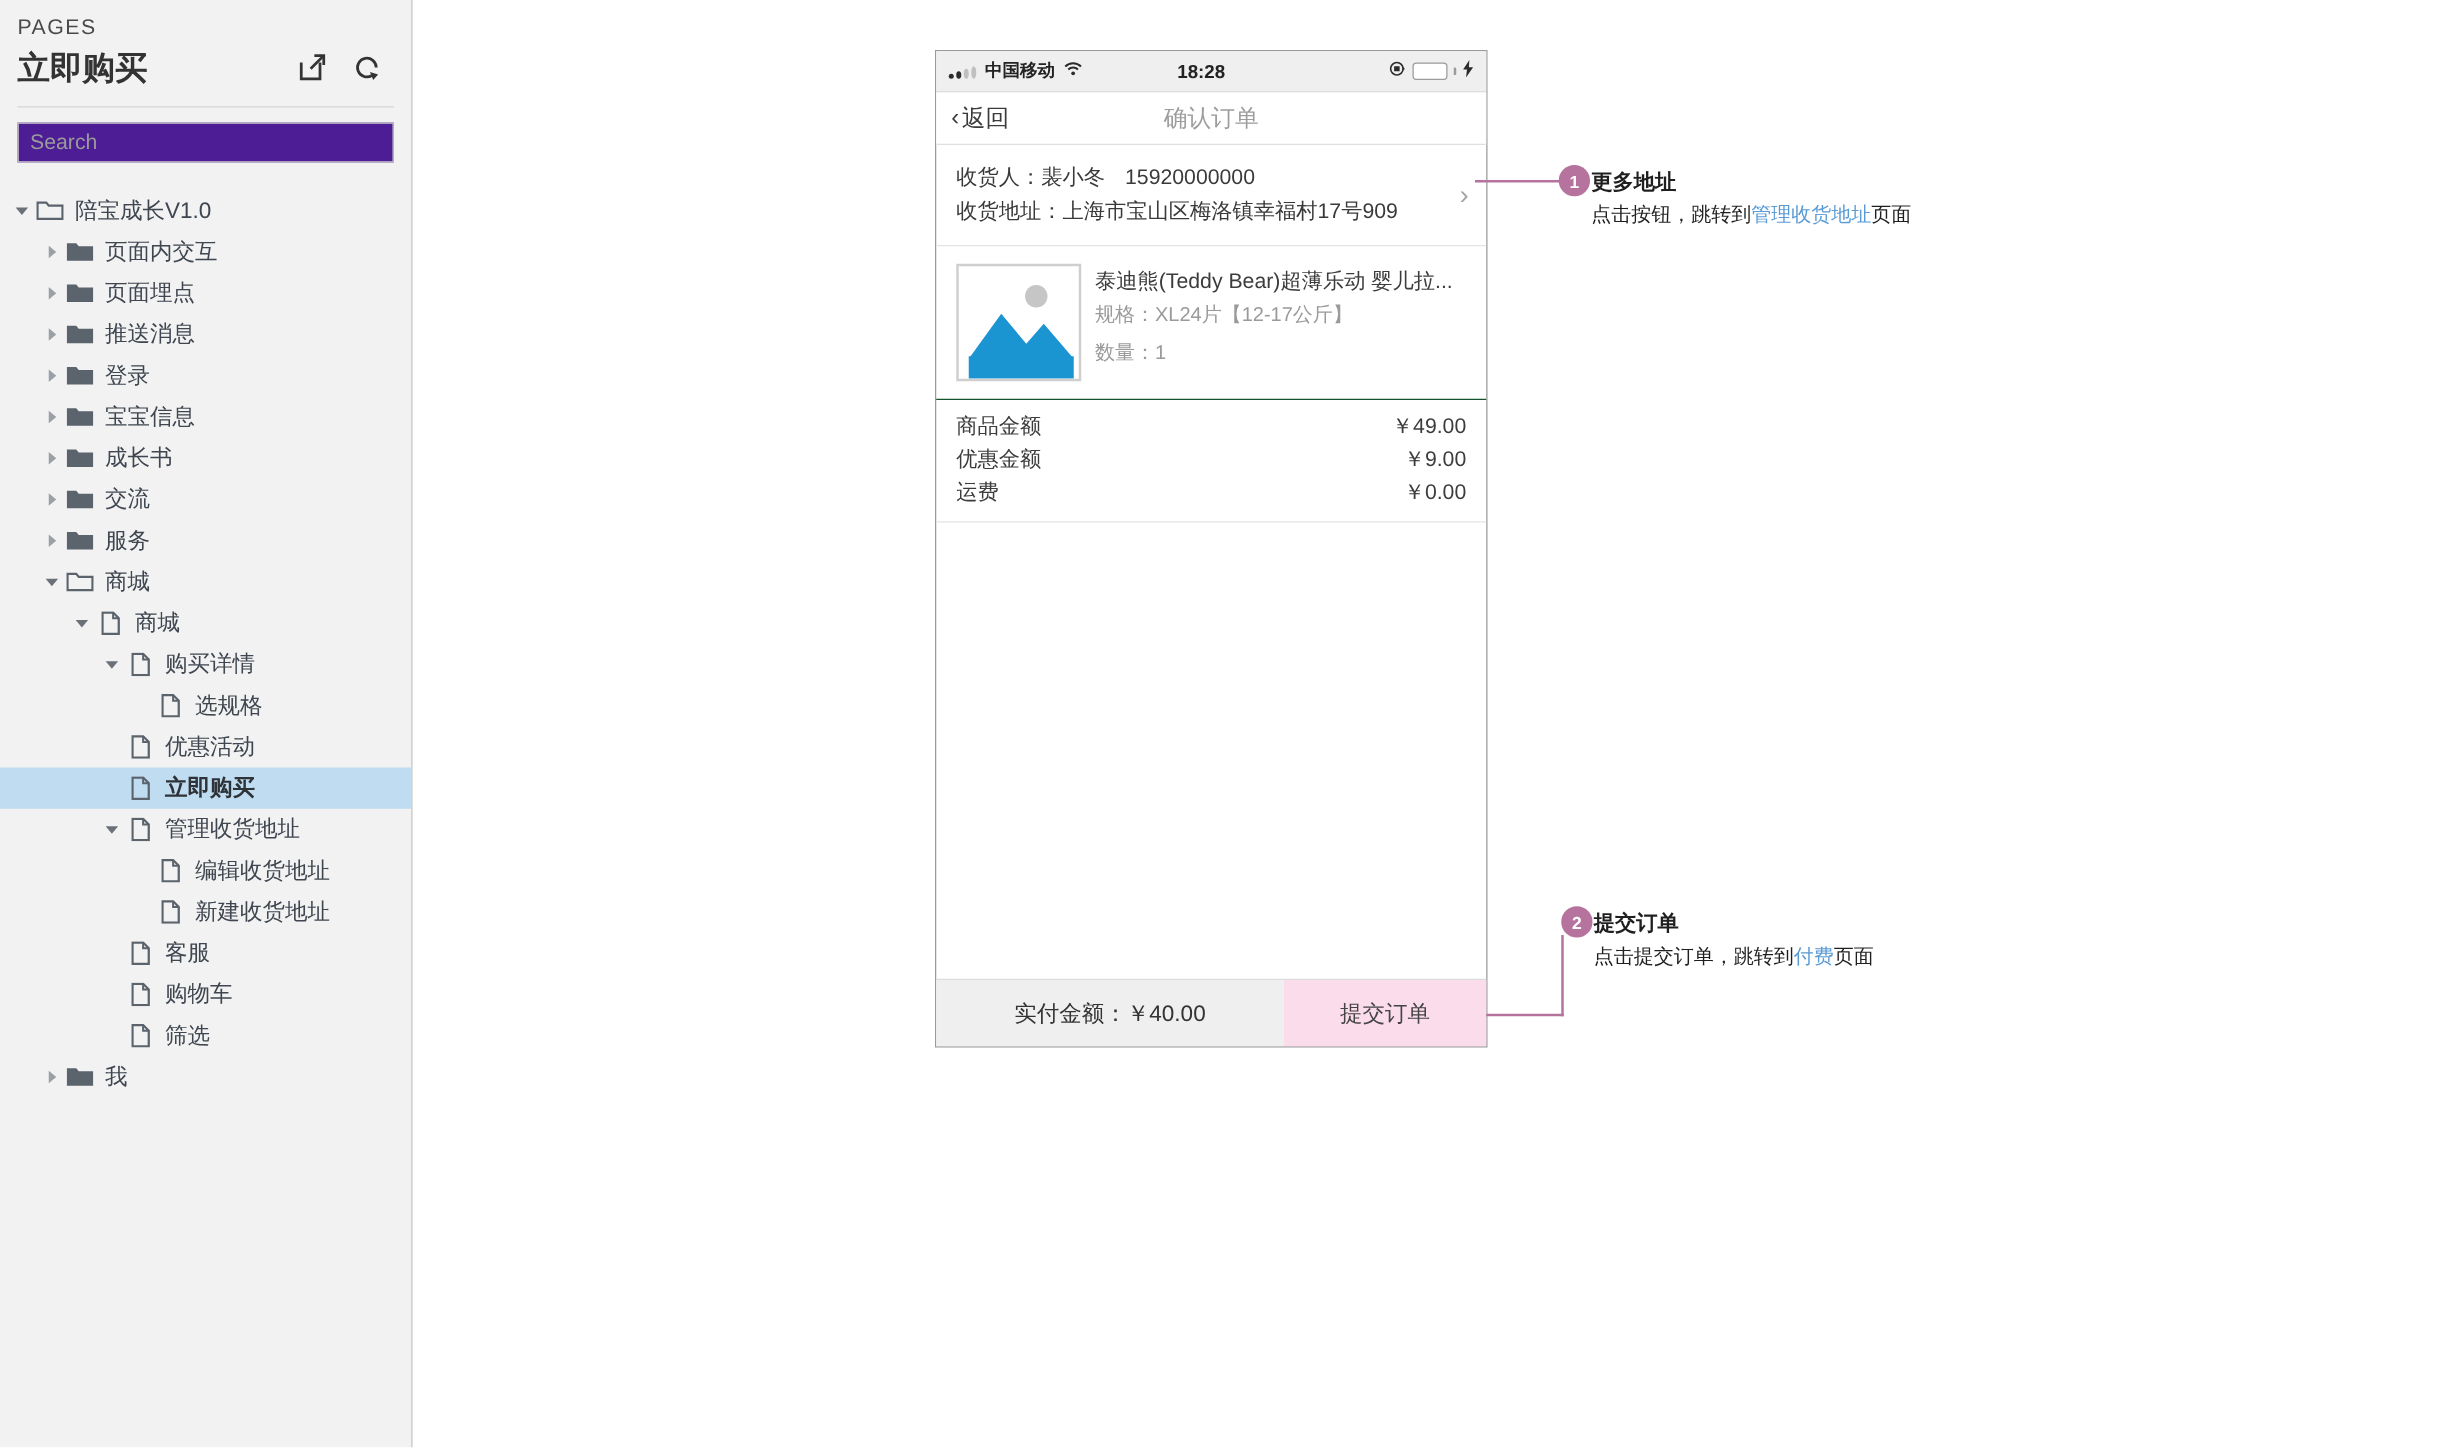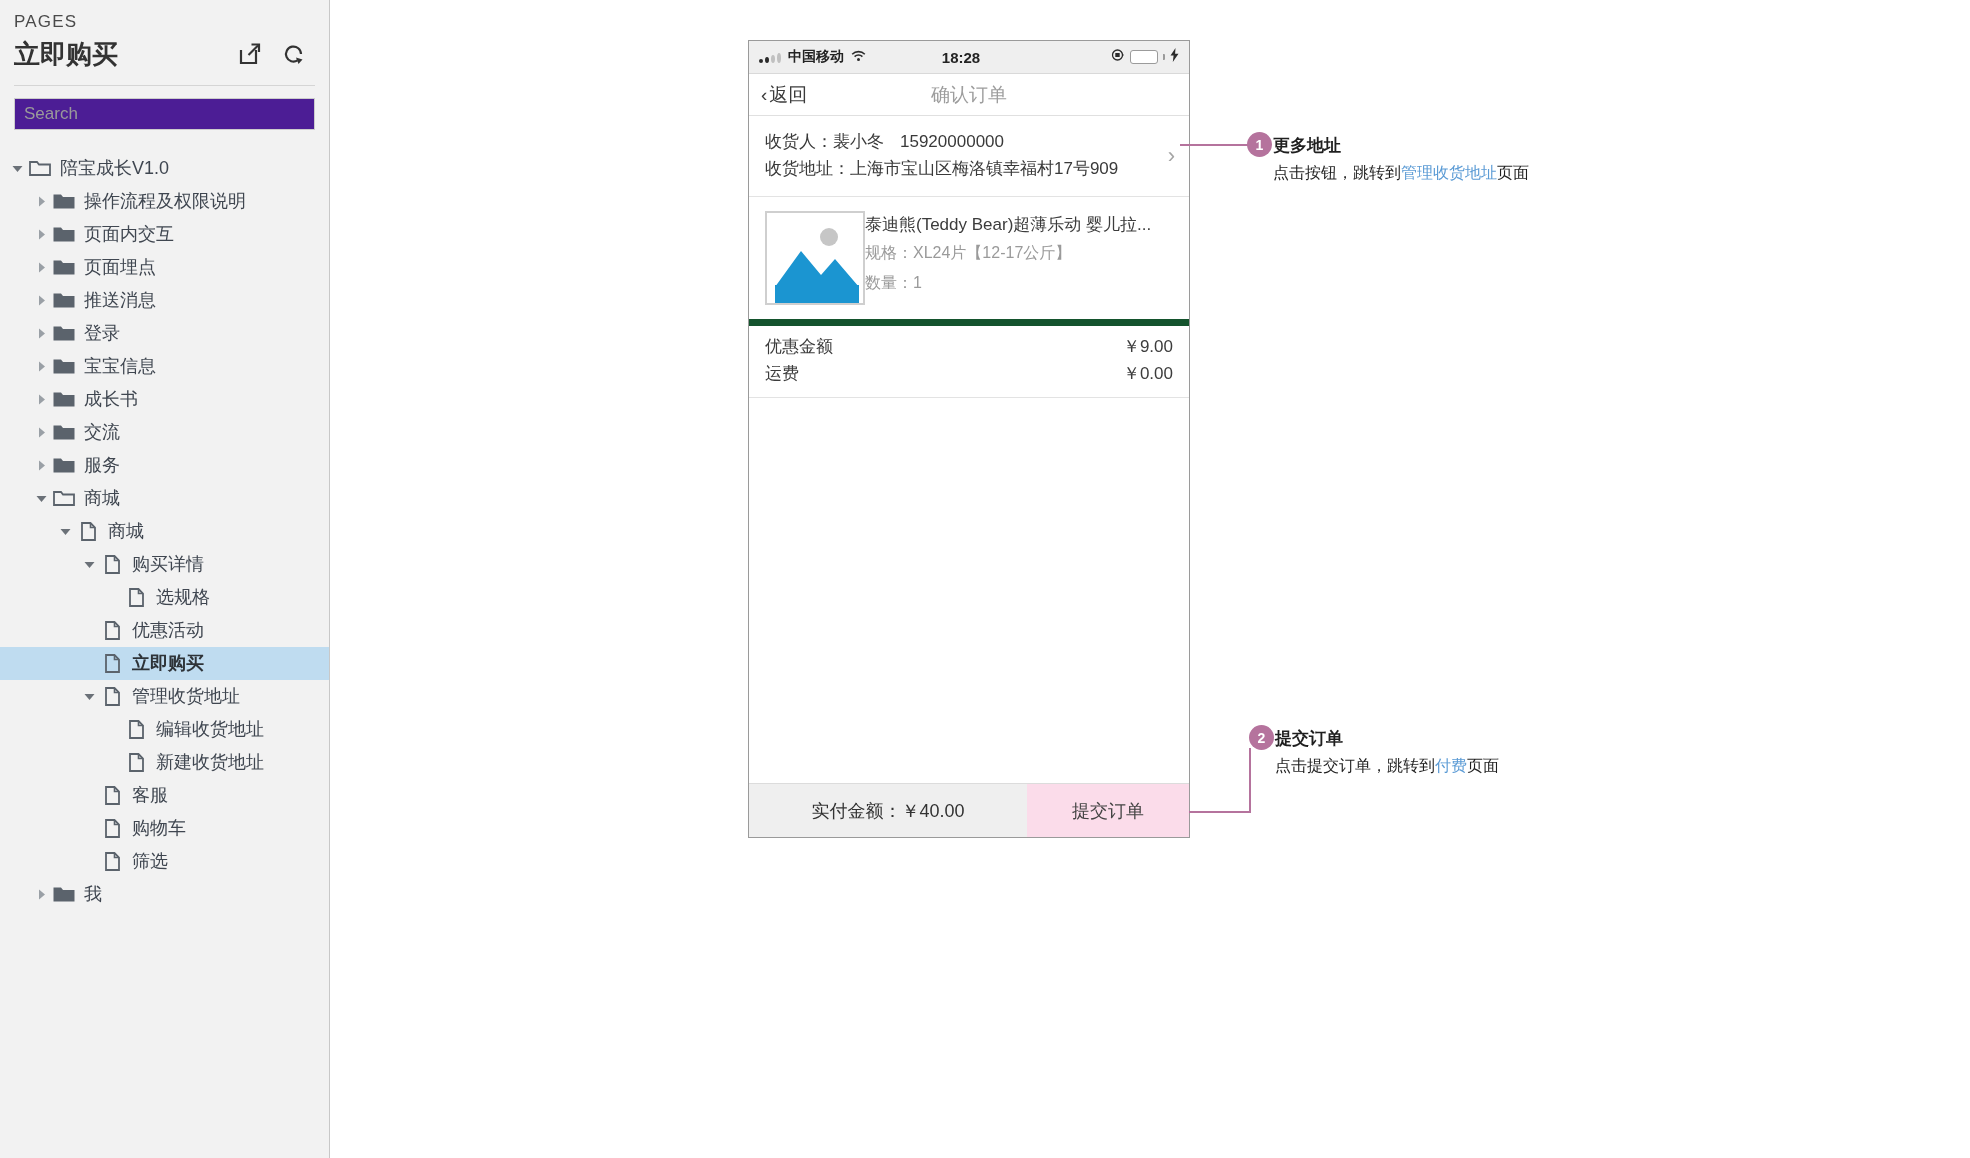--- a/index.html
+++ b/index.html
@@ -130,22 +130,22 @@
   .addr-line { font-size: 17px; color: #3a3a3a; line-height: 1.6; }
   .addr-name-gap { display: inline-block; width: 16px; }
   .addr-chevron {
     position: absolute; right: 14px; top: 50%;
     transform: translateY(-50%);
     color: #a5a5a5; font-size: 22px;
   }
 
   .product-block {
     display: flex; padding: 14px 16px;
-    border-bottom: 7px solid #14532d;
-    gap: 0;
+    border-bottom: 1px solid #14532d;
+    gap: 11px;
   }
   .product-thumb {
     width: 100px; height: 94px;
     background: #ffffff; border: 2px solid #cfcfcf;
     flex: 0 0 100px;
     position: relative; overflow: hidden;
   }
   .product-info { flex: 1; min-width: 0; padding-top: 2px; }
   .product-title {
     font-size: 17px; color: #3c3c3c; line-height: 1.4;
@@ -237,33 +237,20 @@
             <svg width="13" height="13" viewBox="0 0 13 13">
               <path d="M1.5 4 L11.5 4 L6.5 10 Z" fill="#6b7178"></path>
             </svg>
           </span>
           <span class="tree-icon">
             <svg width="22" height="18" viewBox="0 0 22 18">
               <path d="M1 3 L8 3 L10 5.5 L21 5.5 L21 16 L1 16 Z" fill="none" stroke="#5b636c" stroke-width="1.8"></path>
             </svg>
           </span>
           <span class="tree-label">陪宝成长V1.0</span>
-        </div>
-        <div class="tree-row" style="padding-left: 30px;">
-          <span class="twisty">
-            <svg width="13" height="13" viewBox="0 0 13 13">
-              <path d="M4 1.5 L10 6.5 L4 11.5 Z" fill="#9aa0a6"></path>
-            </svg>
-          </span>
-          <span class="tree-icon">
-            <svg width="22" height="18" viewBox="0 0 22 18">
-              <path d="M0.5 2.5 L8 2.5 L10 5 L21.5 5 L21.5 16.5 L0.5 16.5 Z" fill="#5b636c"></path>
-            </svg>
-          </span>
-          <span class="tree-label">操作流程及权限说明</span>
         </div>
         <div class="tree-row" style="padding-left: 30px;">
           <span class="twisty">
             <svg width="13" height="13" viewBox="0 0 13 13">
               <path d="M4 1.5 L10 6.5 L4 11.5 Z" fill="#9aa0a6"></path>
             </svg>
           </span>
           <span class="tree-icon">
             <svg width="22" height="18" viewBox="0 0 22 18">
               <path d="M0.5 2.5 L8 2.5 L10 5 L21.5 5 L21.5 16.5 L0.5 16.5 Z" fill="#5b636c"></path>
@@ -581,20 +568,24 @@
       </div>
       <div class="product-info">
         <div class="product-title">泰迪熊(Teddy Bear)超薄乐动 婴儿拉...</div>
         <div class="product-meta">规格：XL24片【12-17公斤】</div>
         <div class="product-meta">数量：1</div>
       </div>
     </div>
 
     <div class="price-rows" id="price-rows">
         <div class="price-row">
+          <span>商品金额</span>
+          <span class="price-val">￥49.00</span>
+        </div>
+        <div class="price-row">
           <span>优惠金额</span>
           <span class="price-val">￥9.00</span>
         </div>
         <div class="price-row">
           <span>运费</span>
           <span class="price-val">￥0.00</span>
         </div>
       </div>
 
     <div class="bottom-bar">

